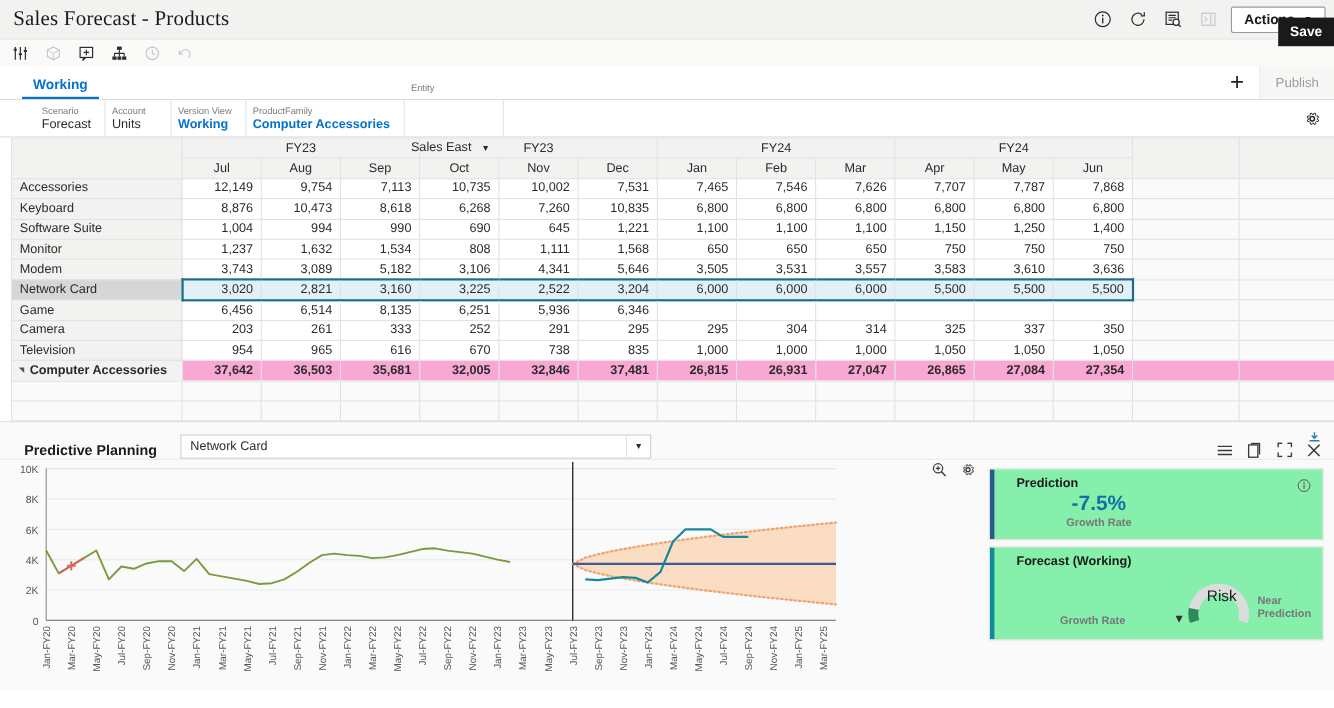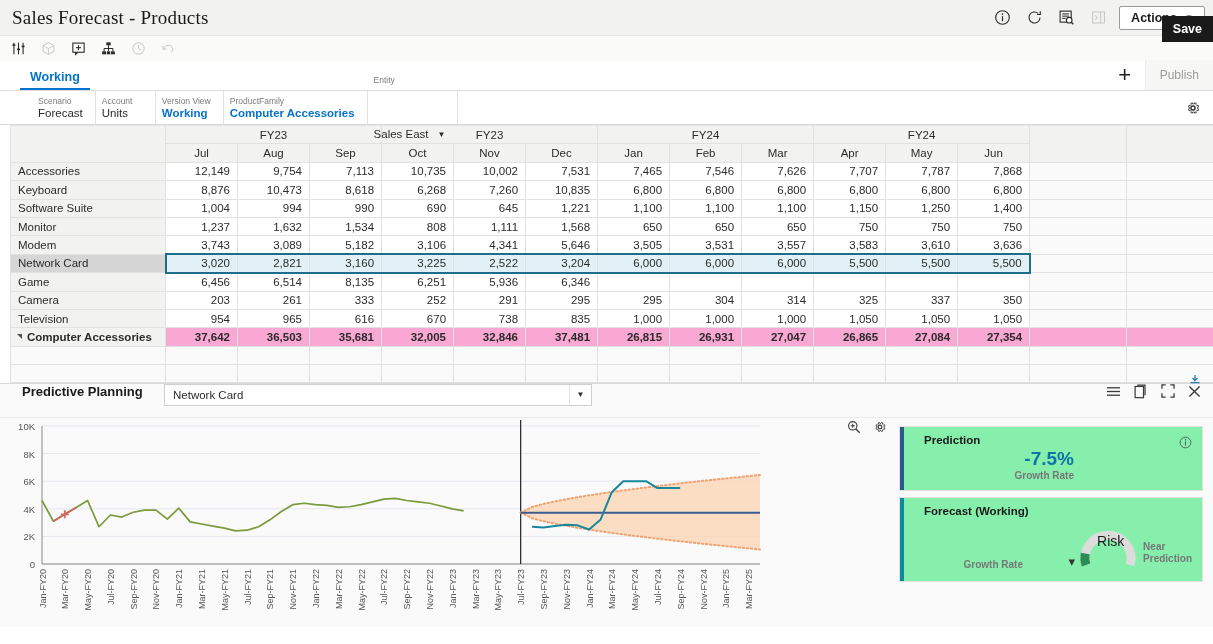--- a/index.html
+++ b/index.html
@@ -104,21 +104,21 @@
     border-left:5px solid transparent; border-top:5px solid #555;
   }
   tr.r-empty td{ height:18px; background:#fafafa; border-left:1px solid #e1e1e1; border-right:1px solid #e1e1e1;}
   tr.r-empty td.rowhdr{ background:#fafafa; }
   td.num.blankcell{ background:#fff; }
 
   
   .pp{
     border-top:1px solid #d9d9d9; background:#fafafa; height:244px; position:relative;
   }
-  .pphead{ height:34px; display:flex; align-items:flex-start; padding:0 10px; position:relative;
+  .pphead{ height:34px; display:flex; align-items:flex-end; padding:0 10px; position:relative;
            background:#fafafa; border-bottom:1px solid #ececec;}
   .pptitle{ font-size:13px; font-weight:bold; color:#1a1a1a; margin-left:12px; width:142px;}
   .ppselect{
     width:428px; height:22px; border:1px solid #cfcfcf; background:#fff; font-size:11.5px;
     color:#2b2b2b; display:flex; align-items:center; padding:0 8px; position:relative; cursor:pointer;
   }
   .ppselect .cart{ position:absolute; right:0; top:0; bottom:0; width:22px;
     border-left:1px solid #e2e2e2; display:flex; align-items:center; justify-content:center; font-size:8px;}
   .pphead-right{ margin-left:auto; display:flex; align-items:center; gap:13px; padding-right:2px;}
   .pphead-right .ic{ color:#3a3a3a; cursor:pointer; display:flex; }
@@ -132,21 +132,21 @@
   .cards{ width:320px; padding:8px 10px 0 6px; }
   .card{
     background:#86efac; border:1px solid #e0e0e0; margin-bottom:6px; position:relative;
     padding:7px 10px 8px 24px;
   }
   .card .accent{ position:absolute; left:0; top:0; bottom:0; width:4px;}
   .card h4{ margin:0 0 2px 0; font-size:11.5px; color:#1a1a1a; font-weight:bold;}
   .card .info{ position:absolute; right:10px; top:8px; color:#555; cursor:pointer;}
   .big{ font-size:19px; font-weight:bold; color:#1072a6; line-height:22px; }
   .sub{ font-size:10px; font-weight:bold; color:#777; line-height:12px;}
-  .c1 .metric{ text-align:right; width:150px; }
+  .c1 .metric{ text-align:center; width:150px; }
   .c2{ padding-bottom:10px; }
   .c2row{ display:flex; align-items:flex-end; }
   .c2 .metric{ text-align:center; width:150px; }
   .chev{ font-size:13px; color:#333; margin:0 0 2px 6px; cursor:pointer;}
   .gauge{ position:relative; width:62px; height:52px; margin-left:2px;}
   .gaugelbl{ font-size:10px; font-weight:bold; color:#777; line-height:12px; margin-left:4px; margin-bottom:6px;}
   .risktxt{ position:absolute; left:20px; top:14px; font-size:14px; color:#1a1a1a; font-weight:normal;}
 </style>
 </head>
 <body>

